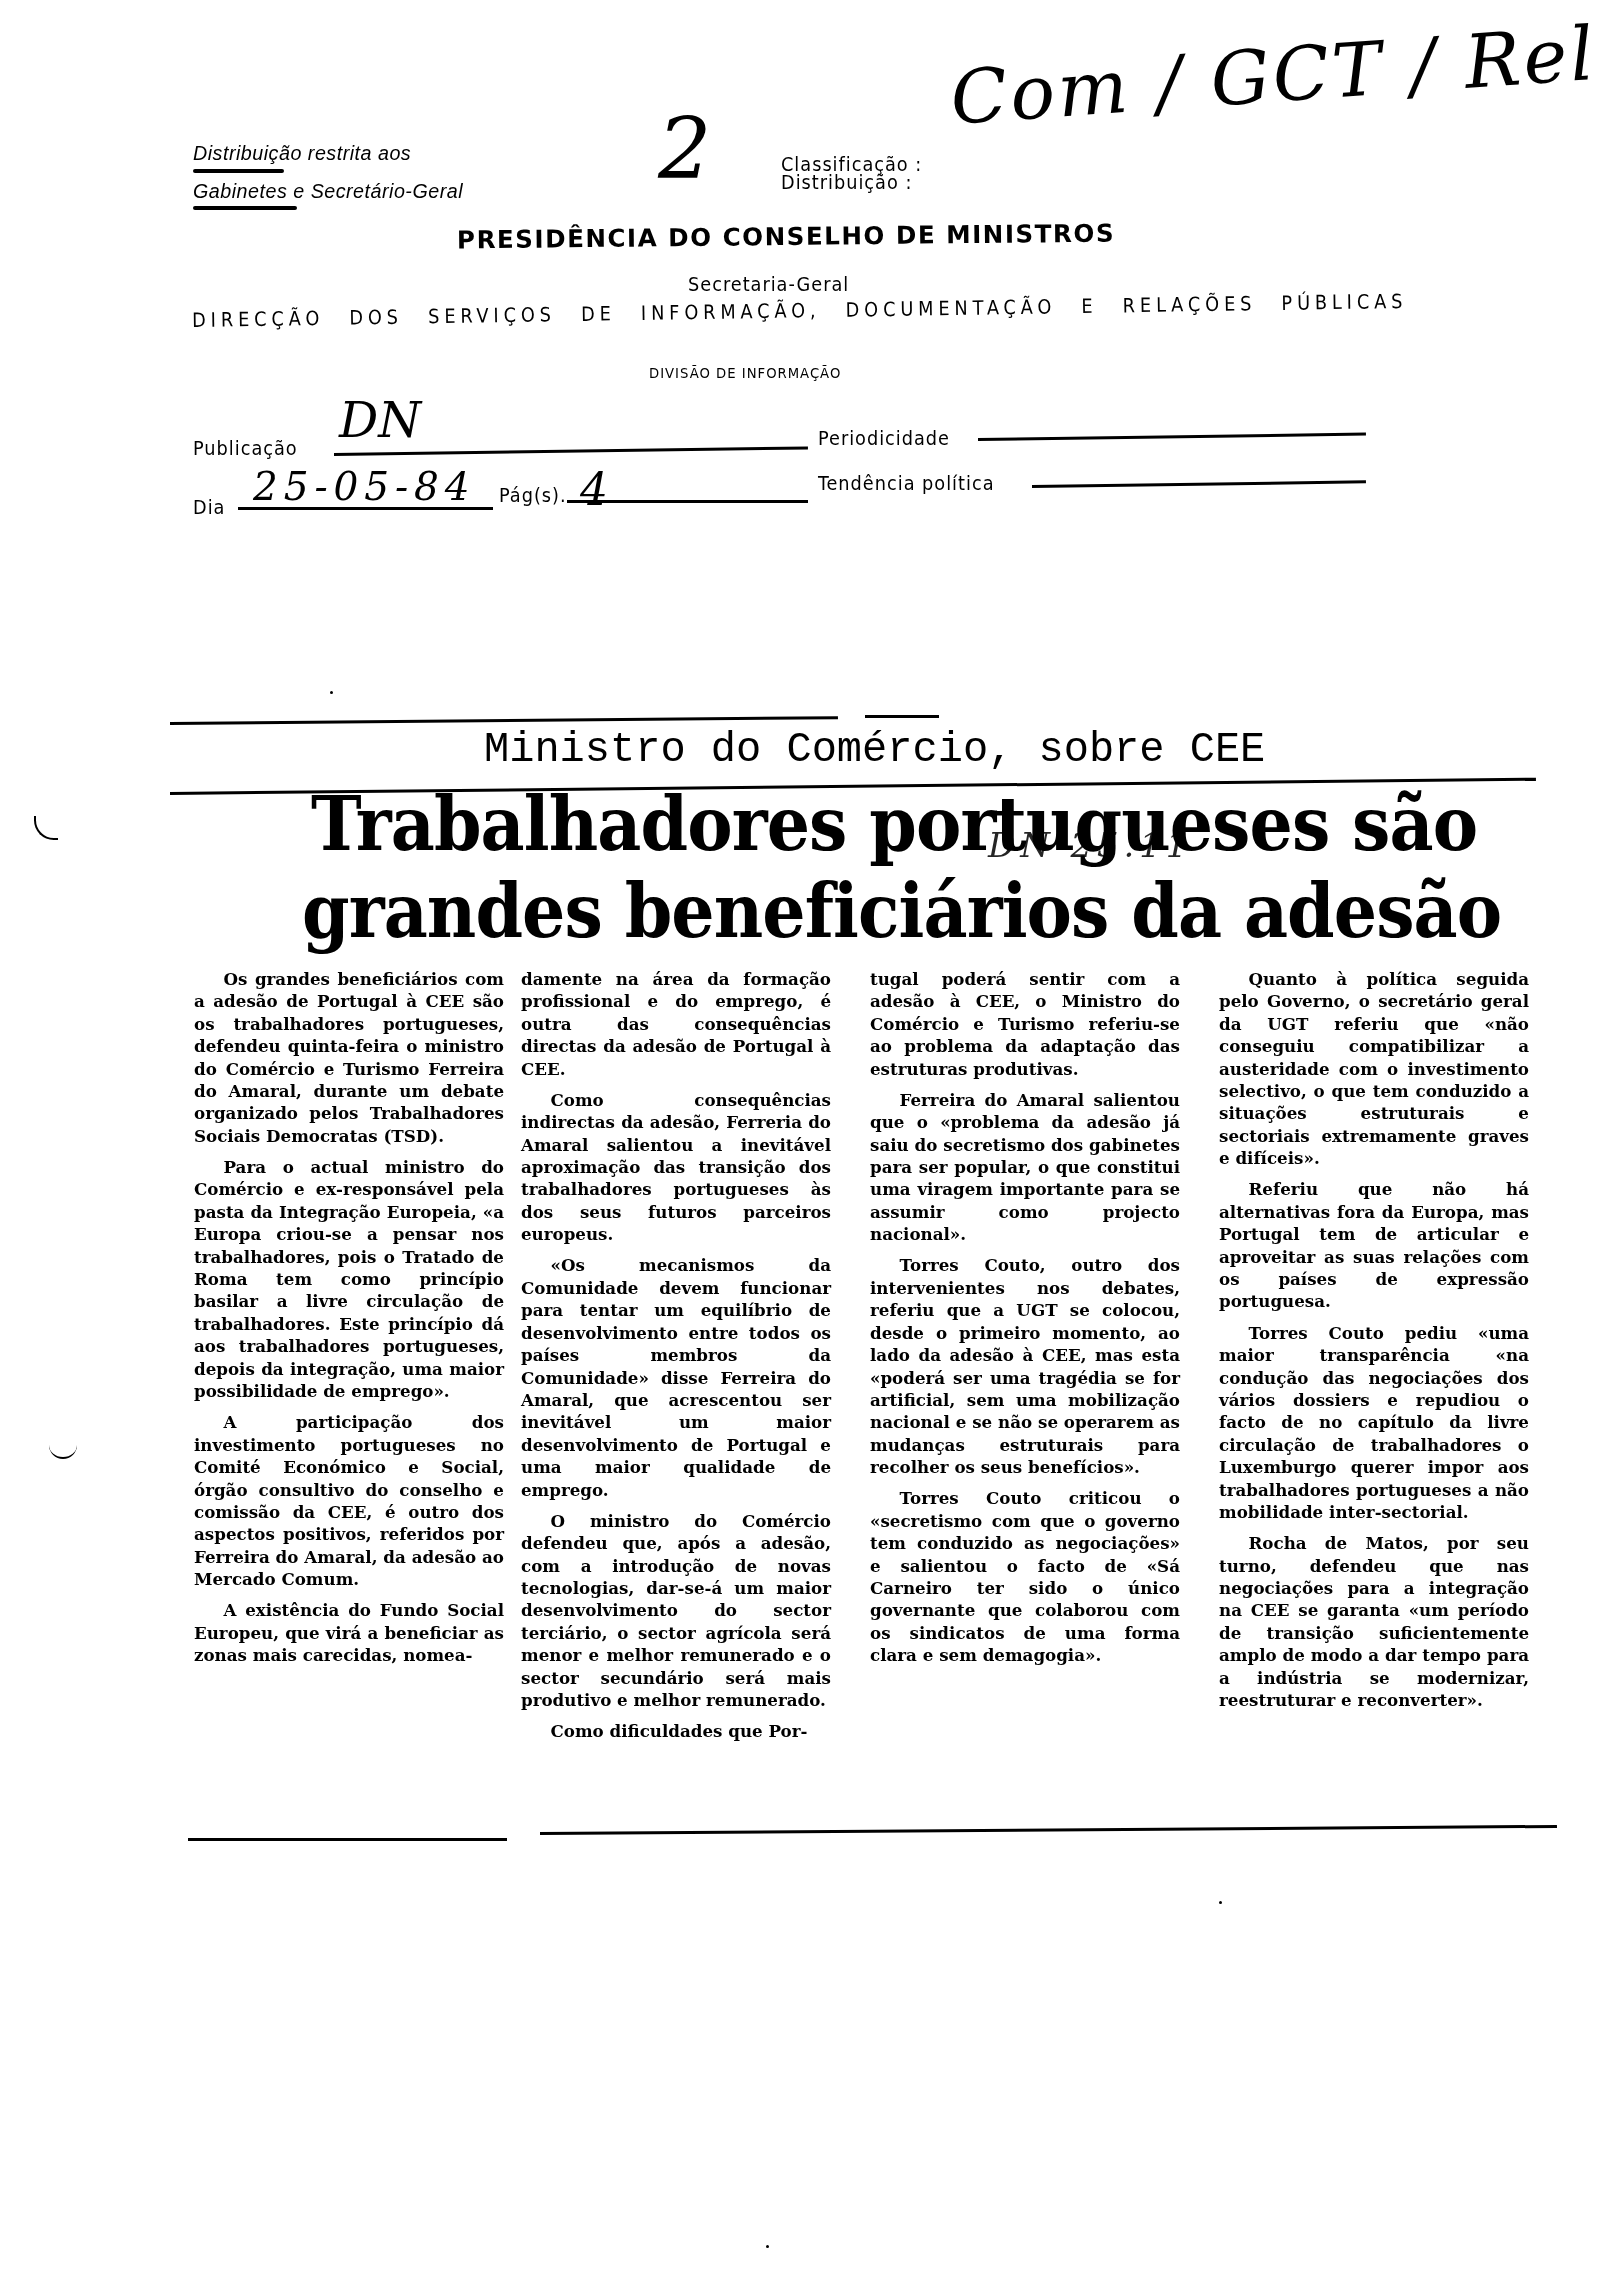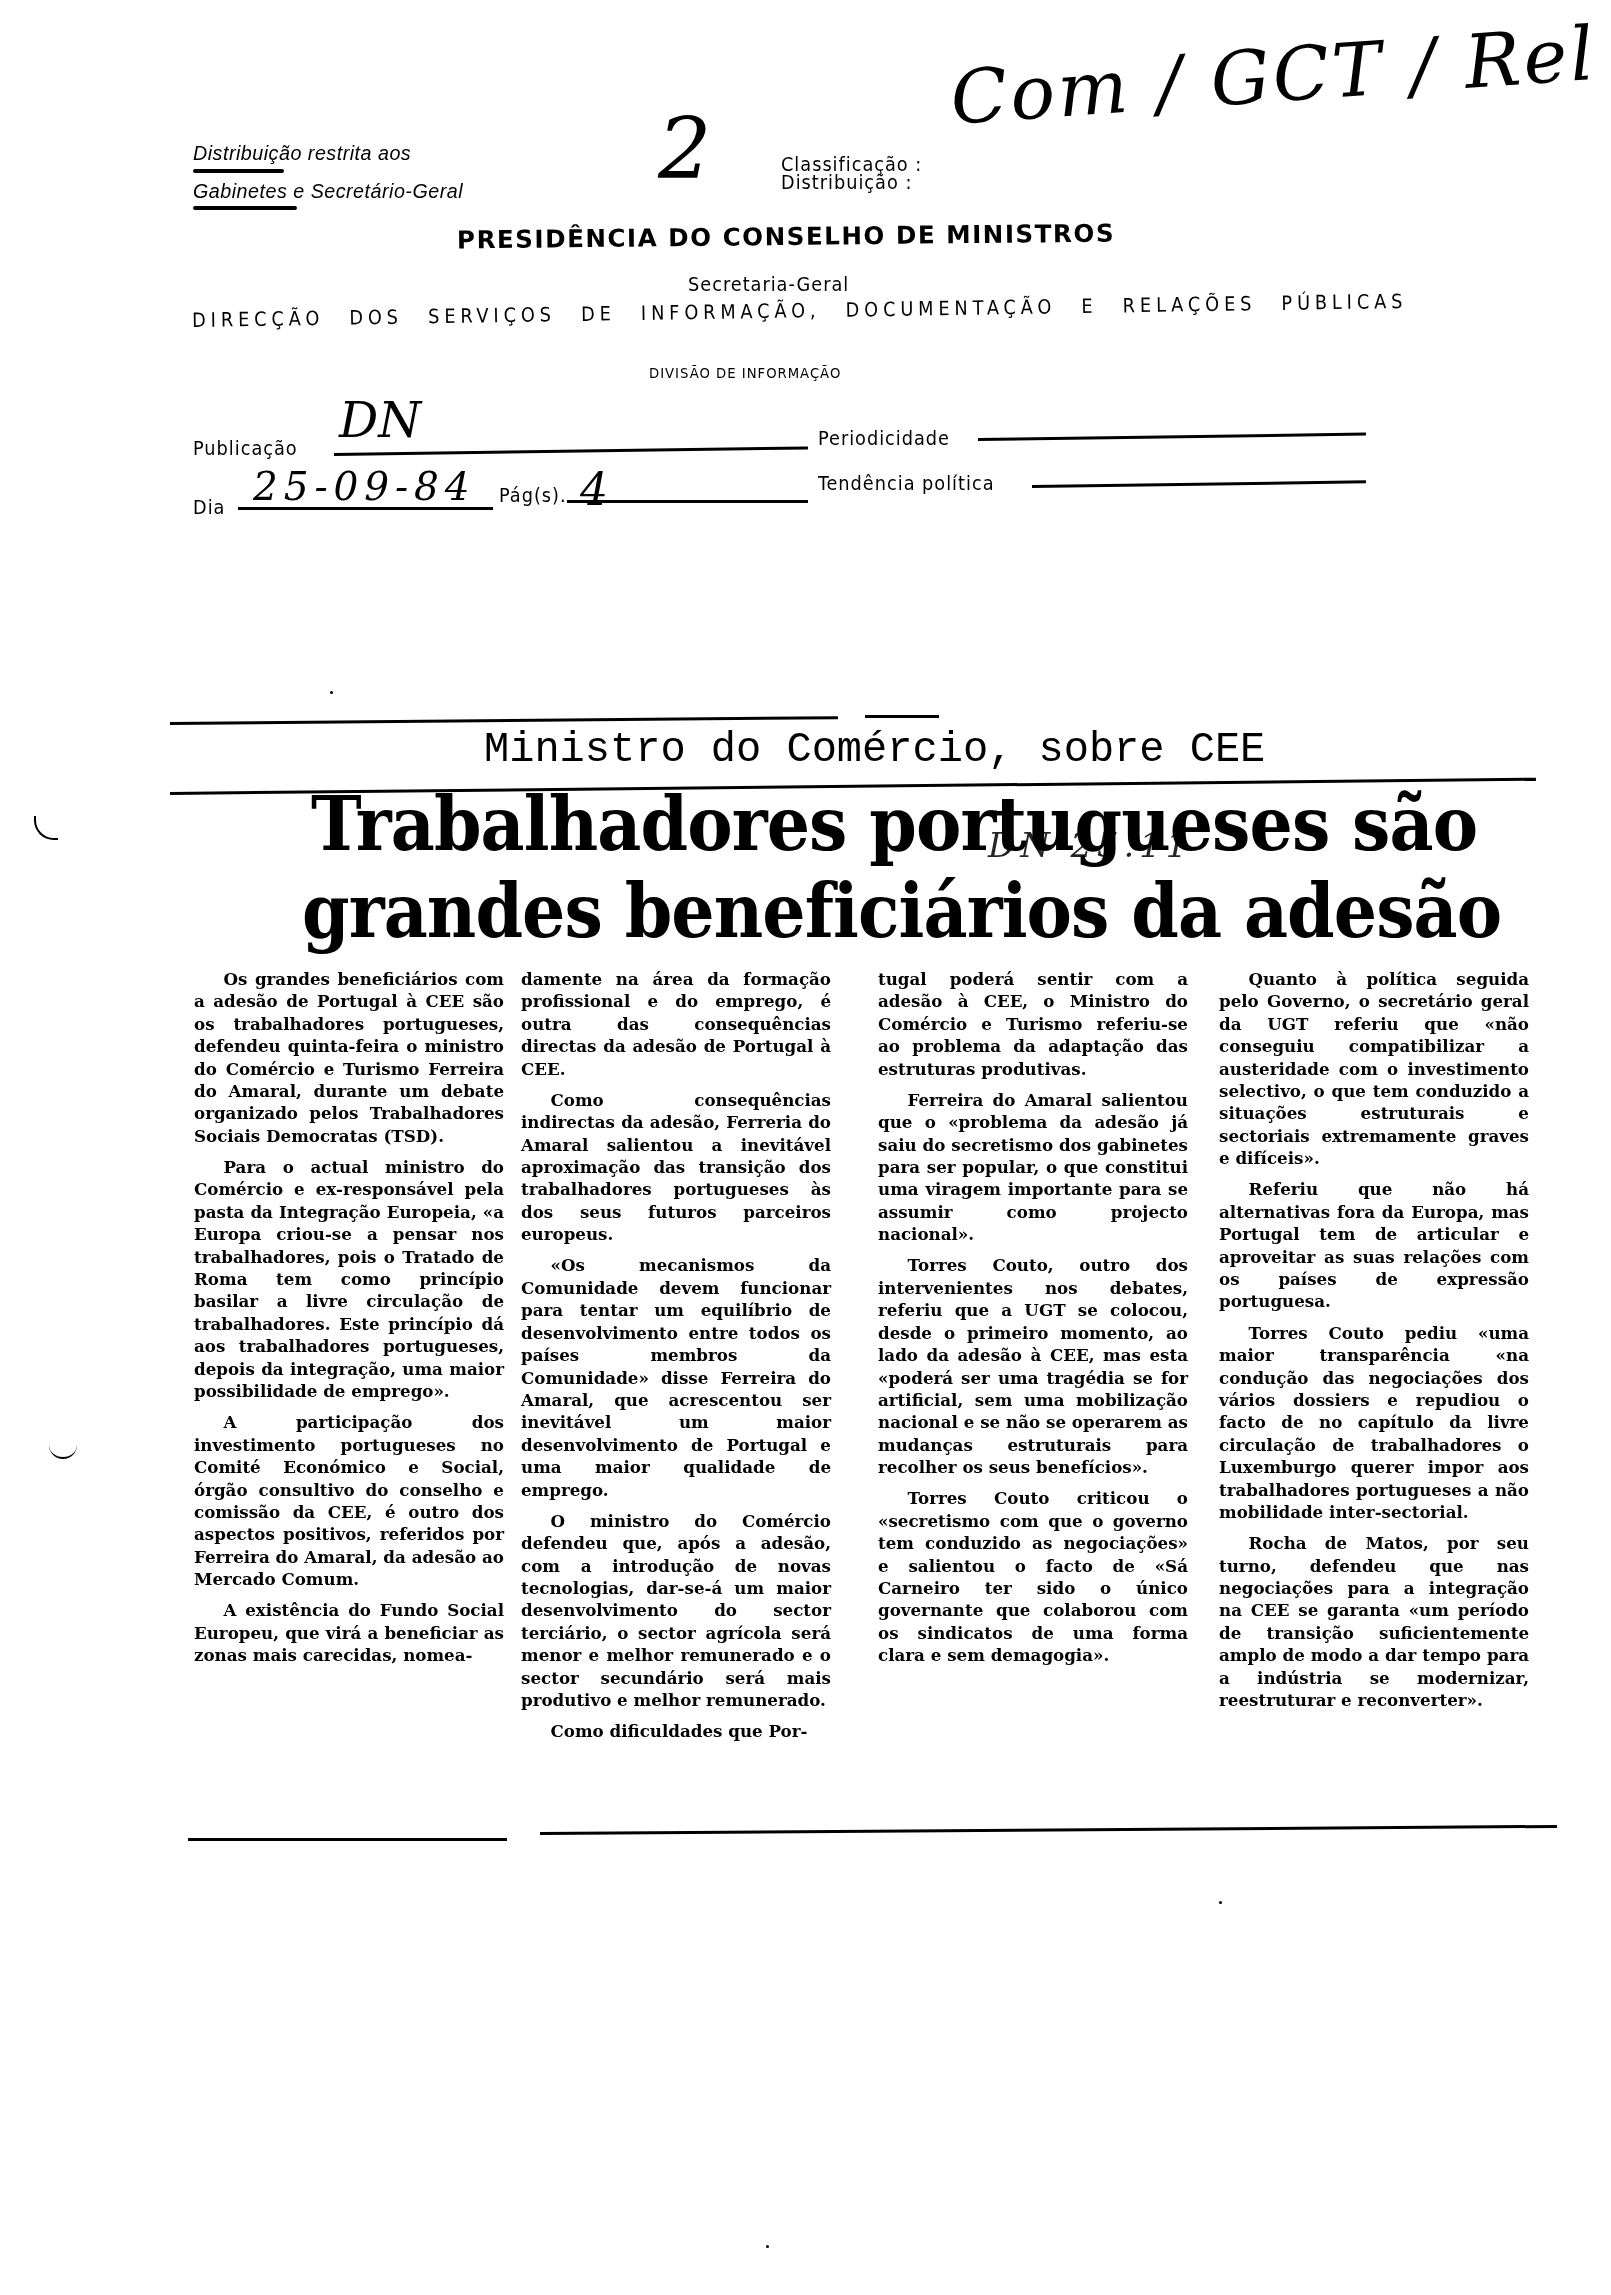--- a/index.html
+++ b/index.html
@@ -39,21 +39,21 @@
 
 <div class="abs hdr-sans" style="left:193px; top:437px;">Publicação</div>
 <div class="abs hand" style="left:339px; top:392px; font-size:49px;font-style:italic;">DN</div>
 <div class="line" style="left:334px; top:453px; width:474px; height:2.5px; transform:rotate(-0.8deg); transform-origin:left;"></div>
 
 <div class="abs hdr-sans" style="left:818px; top:427px;">Periodicidade</div>
 <div class="abs" style="left:978px; top:427px; width:388px; height:19.7px;"></div>
 <div class="line" style="left:978px; top:438px; width:388px; height:2.5px; transform:rotate(-0.8deg); transform-origin:left;"></div>
 
 <div class="abs hdr-sans" style="left:193px; top:496px;">Dia</div>
-<div class="abs hand" style="left:253px; top:464px; font-size:39px; letter-spacing:5.9px;">25-09-84</div>
+<div class="abs hand" style="left:253px; top:464px; font-size:39px; letter-spacing:5.9px;">25-05-84</div>
 <div class="line" style="left:238px; top:507px; width:255px; height:2.5px;"></div>
 <div class="abs hdr-sans" style="left:499px; top:484px;">Pág(s).</div>
 <div class="abs hand" style="left:580px; top:464px; font-size:44px;">4</div>
 <div class="line" style="left:567px; top:500px; width:241px; height:2.5px;"></div>
 
 <div class="abs hdr-sans" style="left:818px; top:472px;">Tendência política</div>
 <div class="abs" style="left:1032px; top:472px; width:334px; height:19.7px;"></div>
 <div class="line" style="left:1032px; top:485px; width:334px; height:2.5px; transform:rotate(-0.8deg); transform-origin:left;"></div>
 
 <div class="speck" style="left:330px; top:691px;"></div>
@@ -78,21 +78,21 @@
 </div>
 
 <div class="col" style="left:521px;">
   <p class="cont">damente na área da formação profissional e do emprego, é outra das consequências directas da adesão de Portugal à CEE.</p>
   <p>Como consequências indirectas da adesão, Ferreria do Amaral salientou a inevitável aproximação das transição dos trabalhadores portugueses às dos seus futuros parceiros europeus.</p>
   <p>«Os mecanismos da Comunidade devem funcionar para tentar um equilíbrio de desenvolvimento entre todos os países membros da Comunidade» disse Ferreira do Amaral, que acrescentou ser inevitável um maior desenvolvimento de Portugal e uma maior qualidade de emprego.</p>
   <p>O ministro do Comércio defendeu que, após a adesão, com a introdução de novas tecnologias, dar-se-á um maior desenvolvimento do sector terciário, o sector agrícola será menor e melhor remunerado e o sector secundário será mais produtivo e melhor remunerado.</p>
   <p>Como dificuldades que Por-</p>
 </div>
 
-<div class="col" style="left:870px;margin-left:8px;">
+<div class="col" style="left:870px;">
   <p class="cont">tugal poderá sentir com a adesão à CEE, o Ministro do Comércio e Turismo referiu-se ao problema da adaptação das estruturas produtivas.</p>
   <p>Ferreira do Amaral salientou que o «problema da adesão já saiu do secretismo dos gabinetes para ser popular, o que constitui uma viragem importante para se assumir como projecto nacional».</p>
   <p>Torres Couto, outro dos intervenientes nos debates, referiu que a UGT se colocou, desde o primeiro momento, ao lado da adesão à CEE, mas esta «poderá ser uma tragédia se for artificial, sem uma mobilização nacional e se não se operarem as mudanças estruturais para recolher os seus benefícios».</p>
   <p>Torres Couto criticou o «secretismo com que o governo tem conduzido as negociações» e salientou o facto de «Sá Carneiro ter sido o único governante que colaborou com os sindicatos de uma forma clara e sem demagogia».</p>
 </div>
 
 <div class="col" style="left:1219px;">
   <p>Quanto à política seguida pelo Governo, o secretário geral da UGT referiu que «não conseguiu compatibilizar a austeridade com o investimento selectivo, o que tem conduzido a situações estruturais e sectoriais extremamente graves e difíceis».</p>
   <p>Referiu que não há alternativas fora da Europa, mas Portugal tem de articular e aproveitar as suas relações com os países de expressão portuguesa.</p>
   <p>Torres Couto pediu «uma maior transparência «na condução das negociações dos vários dossiers e repudiou o facto de no capítulo da livre circulação de trabalhadores o Luxemburgo querer impor aos trabalhadores portugueses a não mobilidade inter-sectorial.</p>

